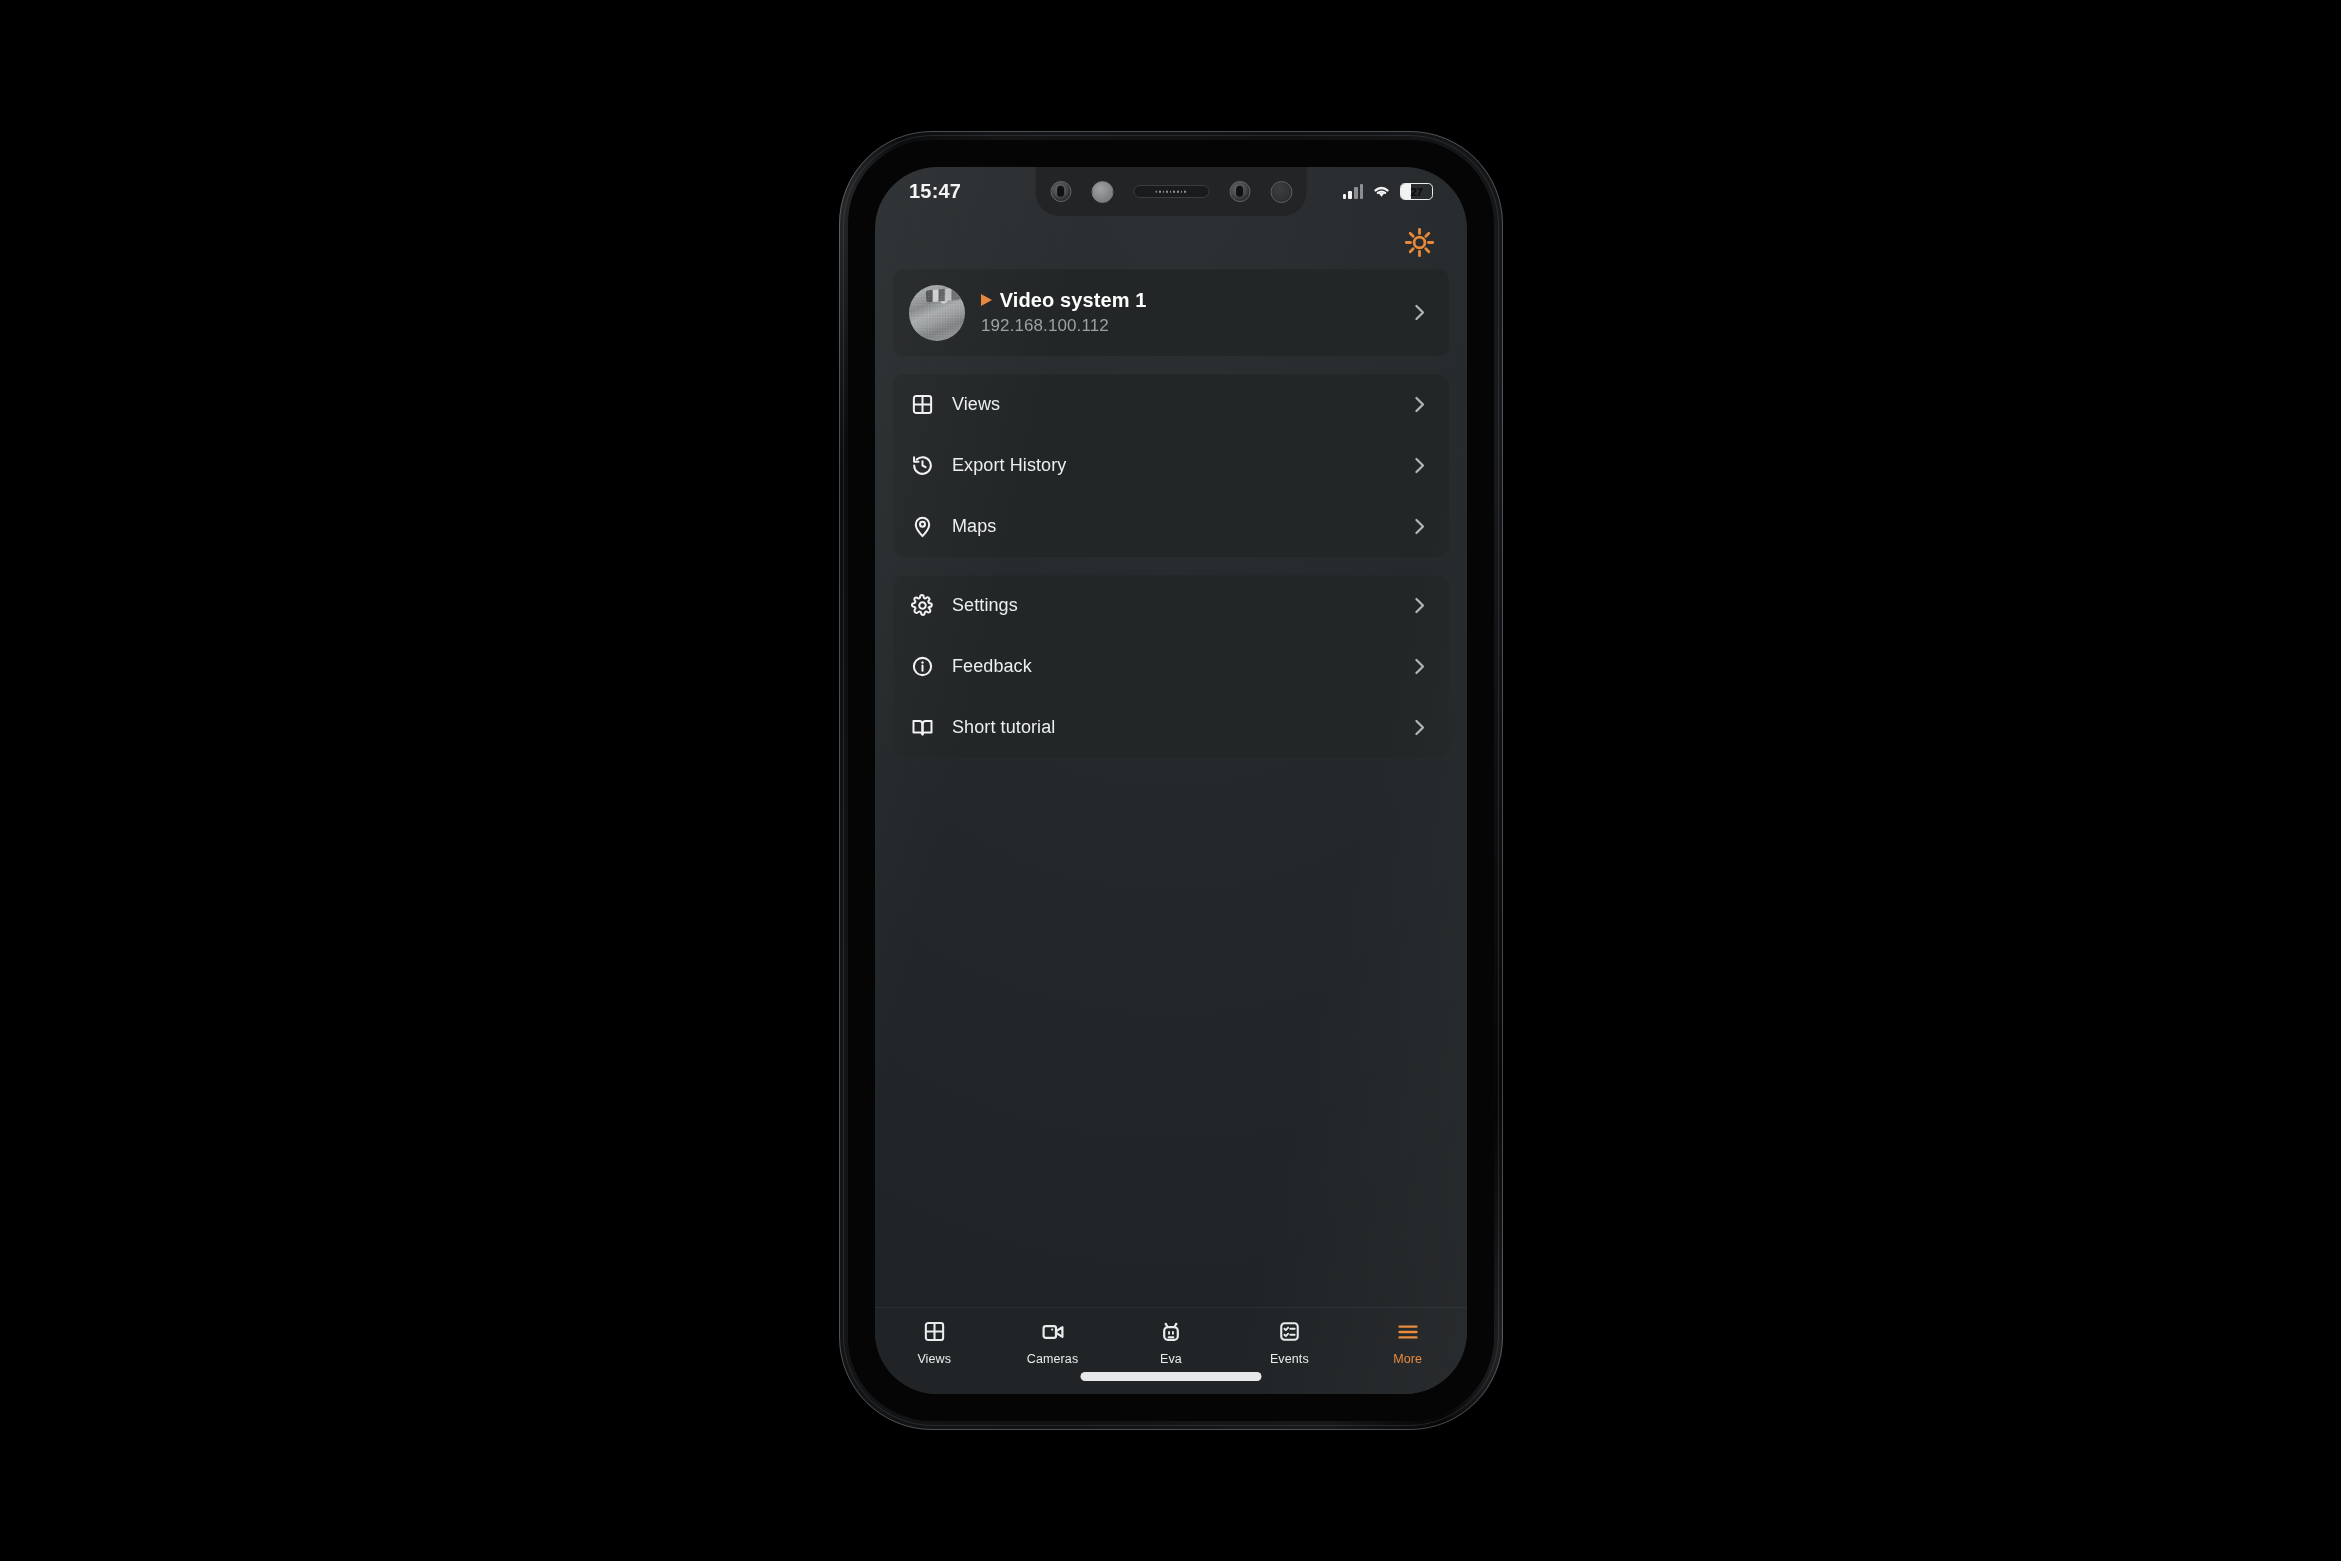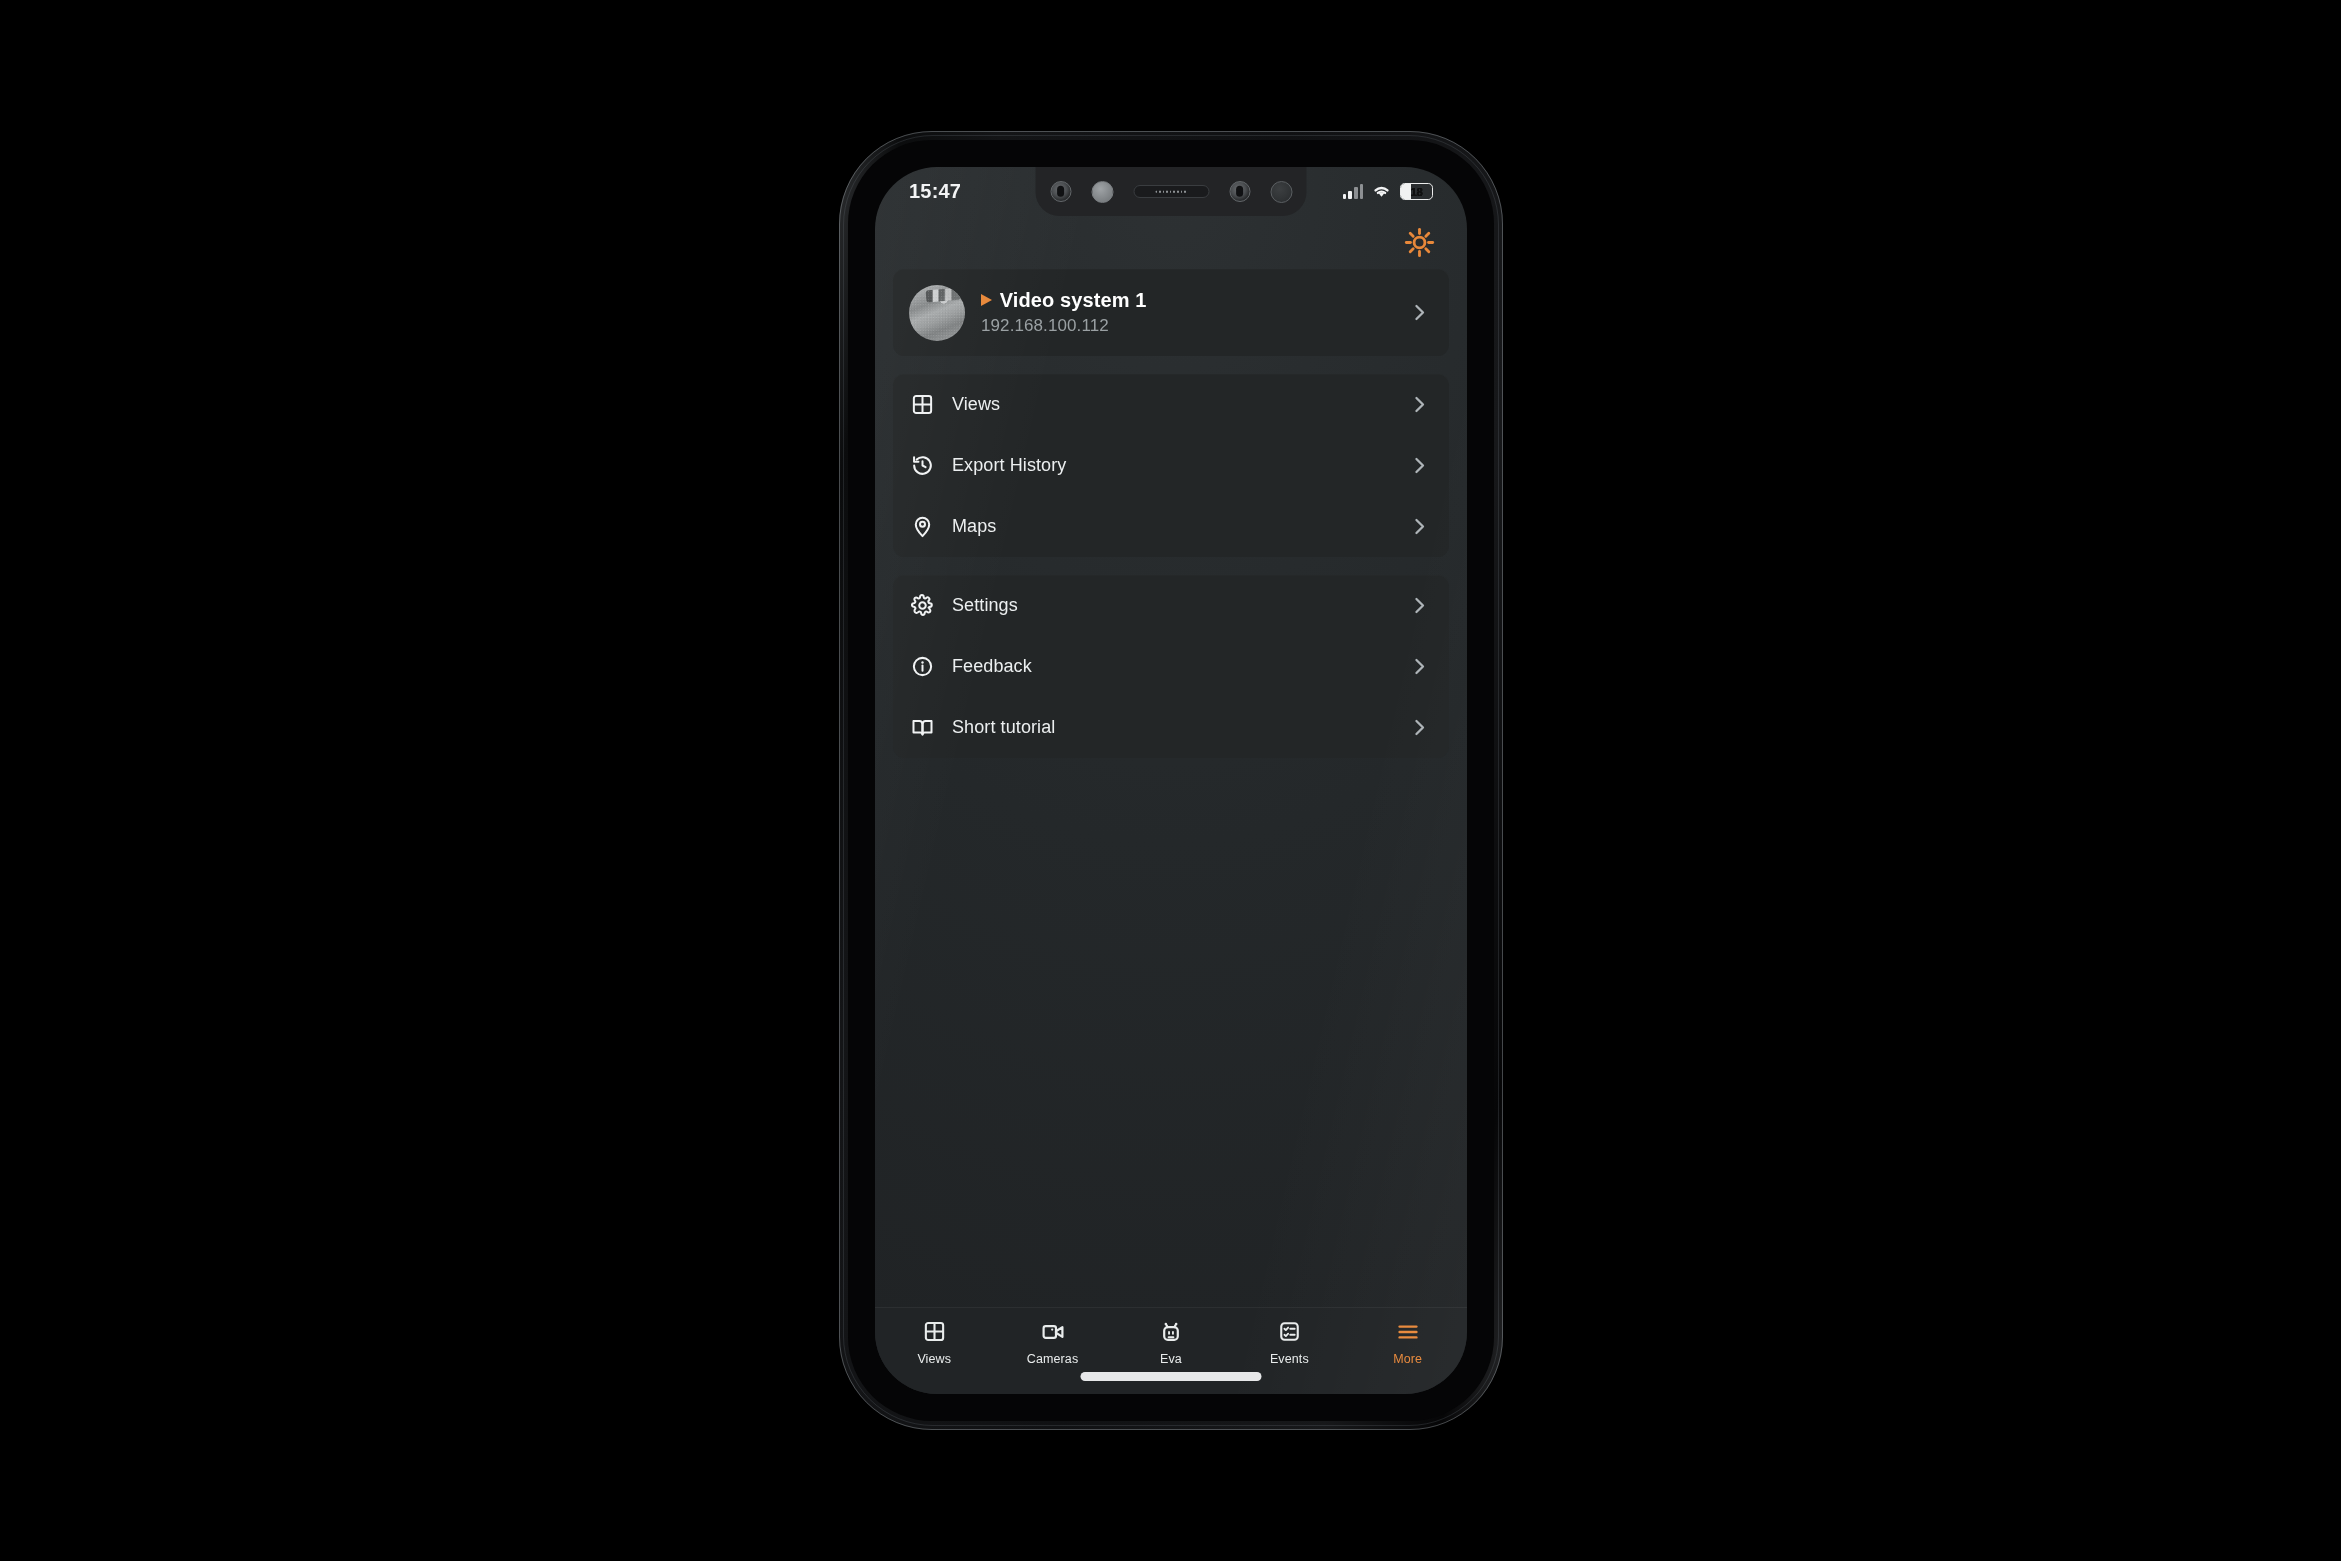--- a/index.html
+++ b/index.html
@@ -247,21 +247,21 @@
           </div>
           <div class="wifi">
             <svg viewBox="0 0 36 28" width="19" height="14.6">
               <path d="M18 24.5 L12.6 17.8 a8.6 8.6 0 0 1 10.8 0 Z" fill="#f2f3f4"></path>
               <path d="M6.6 12.2 a16.6 16.6 0 0 1 22.8 0" stroke="#f2f3f4" stroke-width="4.6" fill="none" stroke-linecap="round"></path>
               <path d="M11.1 17.2 a10.4 10.4 0 0 1 13.8 0" stroke="#f2f3f4" stroke-width="4.4" fill="none" stroke-linecap="round"></path>
             </svg>
           </div>
           <div class="batt">
             <div class="fill" style="width:33%"></div>
-            <span>18</span>
+            <span>27</span>
           </div>
         </div>
       </div>
 
       <div id="app">
 
         <div id="topbar">
           <div id="brightness-btn">
             <svg viewBox="0 0 48 48" width="31" height="31">
               <circle cx="24" cy="24" r="8.4" stroke="#E8883A" stroke-width="4.4" fill="none"></circle>

